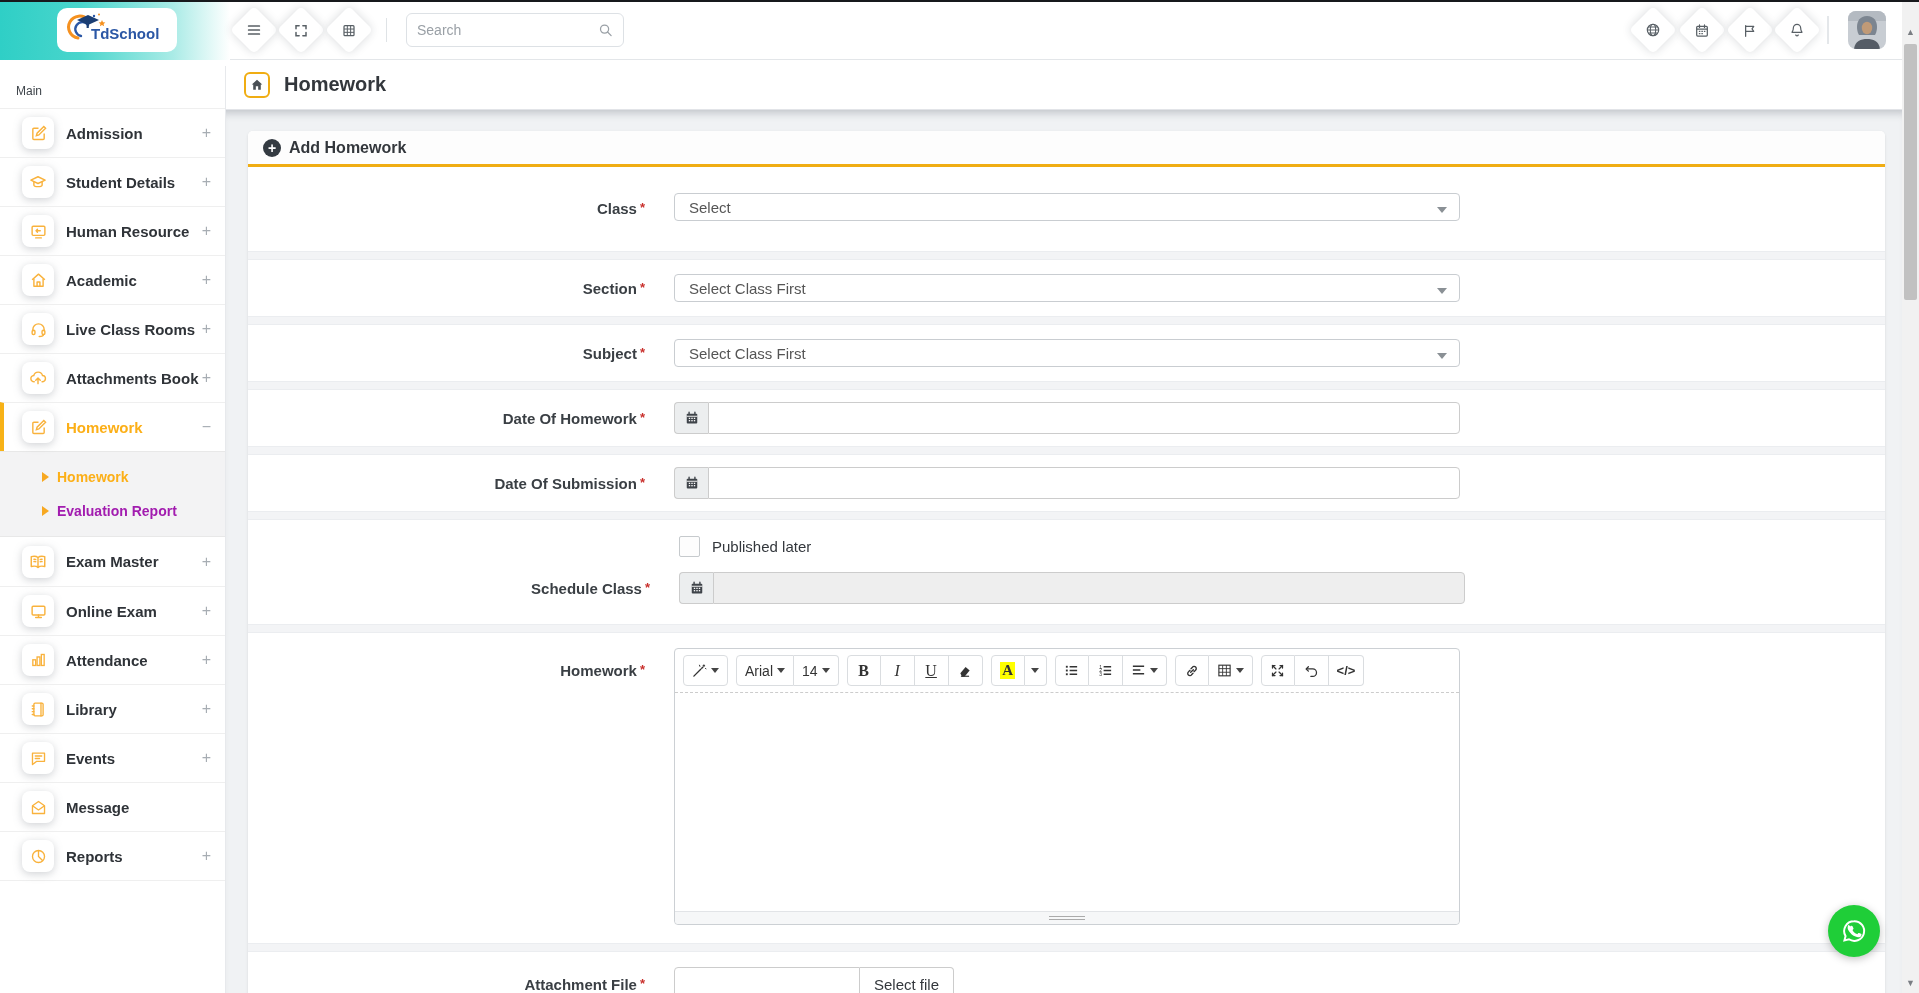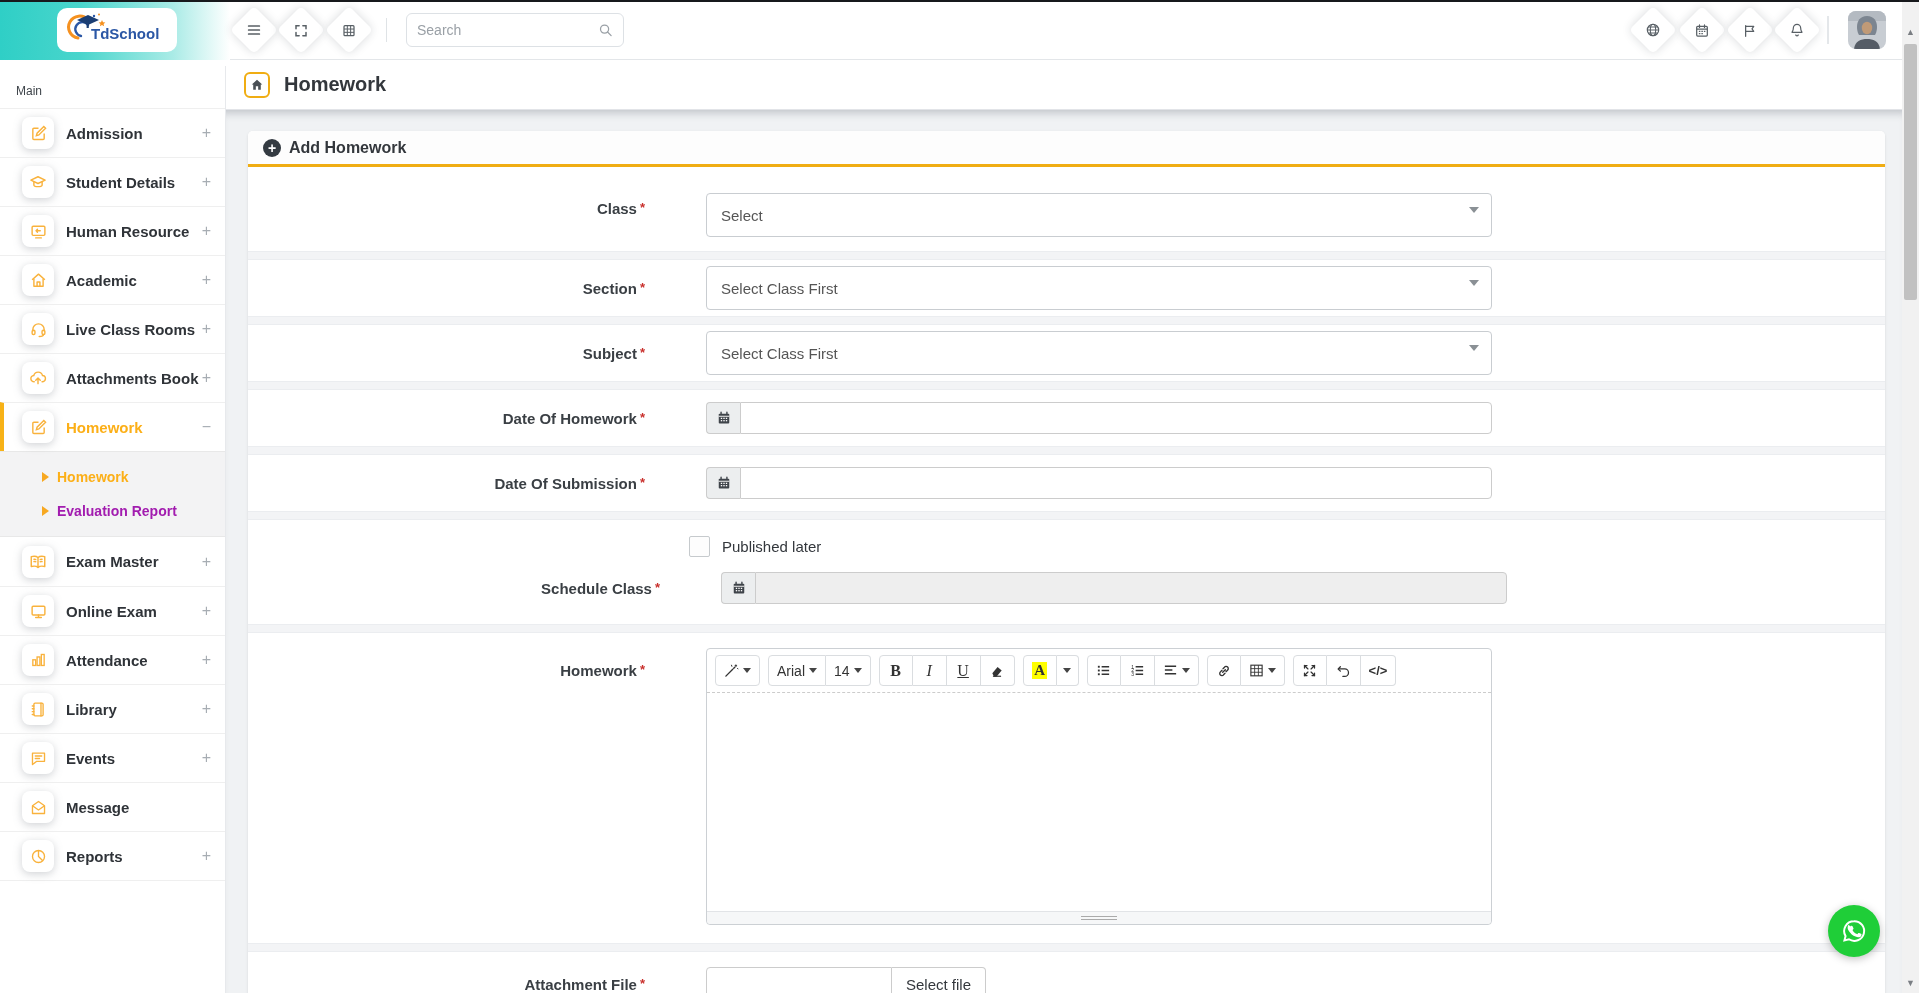--- a/index.html
+++ b/index.html
@@ -68,28 +68,28 @@
     border-radius:5px 5px 0 0; box-shadow:0 1px 3px rgba(0,0,0,.10); }
   #card-header { height:36px; display:flex; align-items:center; padding-left:15px;
     background:#fdfdfd; border-bottom:3px solid #f0ad13; border-radius:5px 5px 0 0; }
   #plus-circle { width:18px; height:18px; border-radius:50%; background:#343b42; color:#fff;
     font-size:14px; font-weight:bold; display:flex; align-items:center; justify-content:center;
     line-height:1; }
   #card-title { margin-left:8px; font-size:16px; font-weight:bold; color:#33373c; }
 
   .rowsep { height:9px; background:#f3f4f6; border-top:1px solid #ebedf0;
     border-bottom:1px solid #ebedf0; }
-  .frow { display:flex; align-items:center; min-height:56px;gap:32px; }
+  .frow { display:flex; align-items:center; min-height:56px; }
   .frow.first { padding-top:26px; min-height:84px; align-items:flex-start; }
   .flabel { width:397px; text-align:right; font-size:15px; font-weight:bold; color:#3a3f44;
     flex:none; }
   .req { color:#c9302c; margin-left:3px; font-size:13px; vertical-align:top; }
   .fctrl { margin-left:29px; width:786px; flex:none; position:relative; }
 
-  .select { height:44px; border:1px solid #c9cdd1; border-radius:4px; background:#fff;
+  .select { height:28px; border:1px solid #c9cdd1; border-radius:4px; background:#fff;
     display:flex; align-items:center; padding:0 14px; font-size:15px; color:#555;
     position:relative; cursor:pointer; }
   .caret { position:absolute; right:12px; top:13px; width:0; height:0;
     border-left:5px solid transparent; border-right:5px solid transparent;
     border-top:6px solid #8a9095; }
   .dategrp { display:flex; height:32px; }
   .addon { width:34px; background:#eceeef; border:1px solid #ccc; border-right:0;
     border-radius:4px 0 0 4px; display:flex; align-items:center; justify-content:center; }
   .dategrp input { flex:1; border:1px solid #ccc; border-radius:0 4px 4px 0; outline:none;
     background:#fff; font-size:14px; padding:0 8px; }
@@ -547,21 +547,21 @@
                   <rect x="15.1" y="15.5" width="2.4" height="2.2"></rect>
                 </g>
               </svg>
             </span>
           <input type="text" value="" style="">
         </div>
       </div>
     </div>
     <div class="rowsep"></div>
 
-    <div style="padding:6px 15px 14px;">
+    <div style="padding:6px 5px 14px;">
       <div class="checkline">
         <span class="checkbox"></span>
         <span class="checklabel">Published later</span>
       </div>
       <div class="frow" style="min-height:44px;">
         <div class="flabel"><span>Schedule Class</span><span class="req">*</span></div>
         <div class="fctrl">
           <div class="dategrp disabled">
             <span class="addon">
                 <svg width="14" height="14" viewBox="0 0 24 24">

